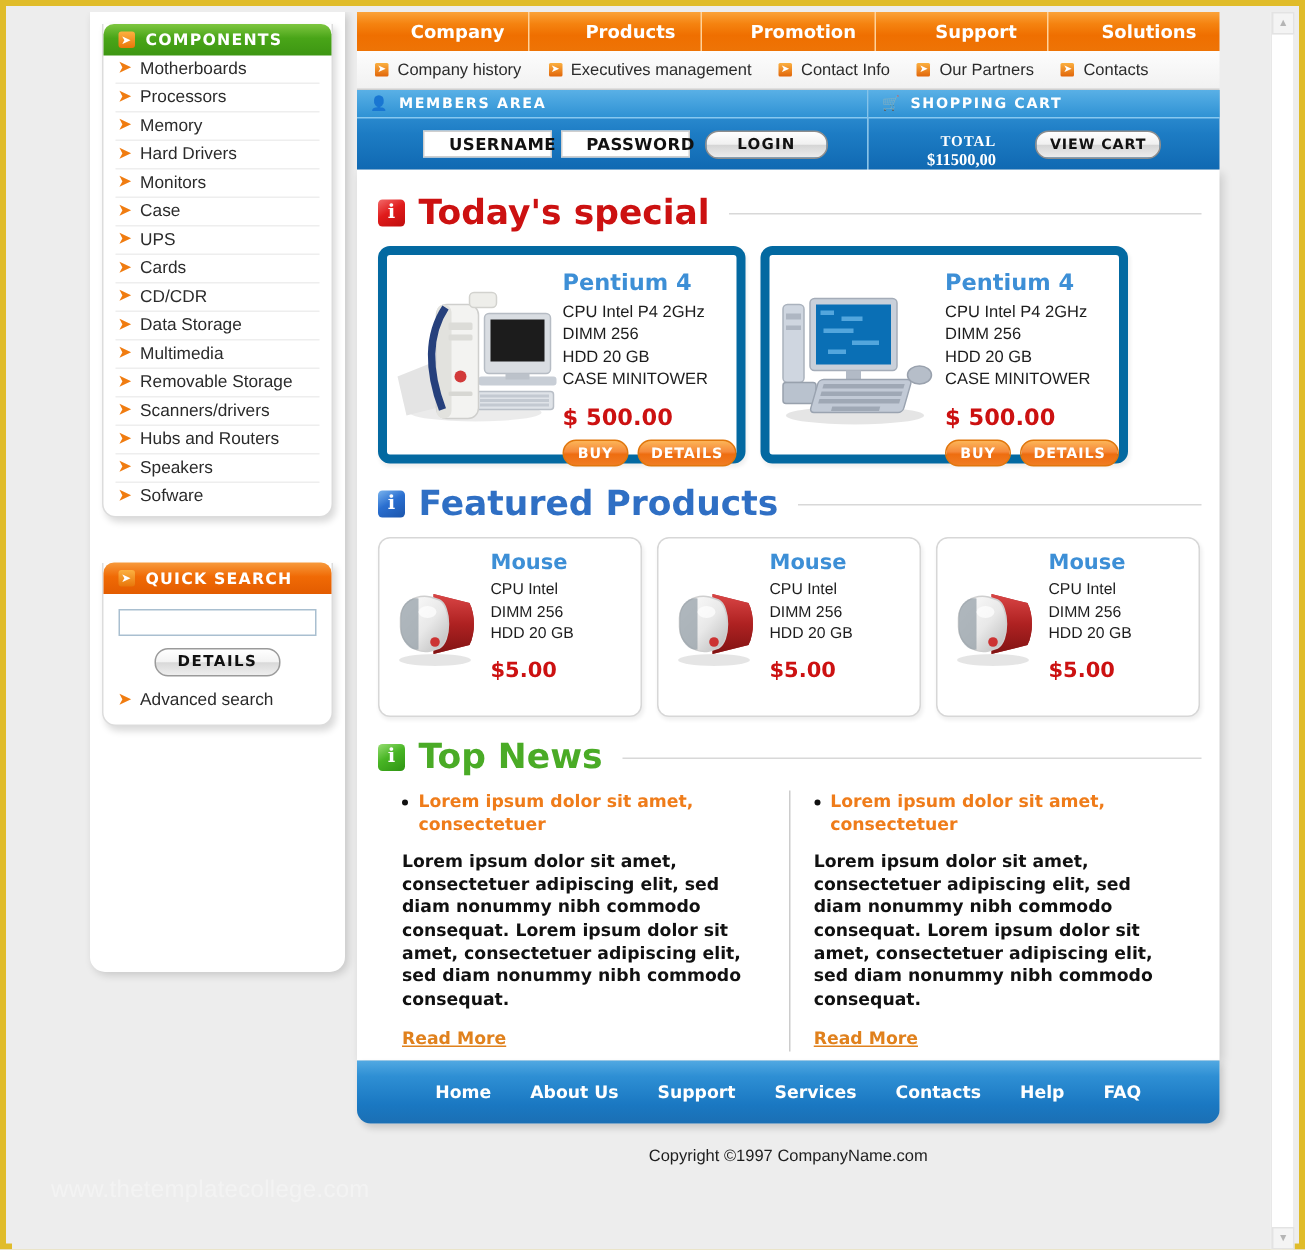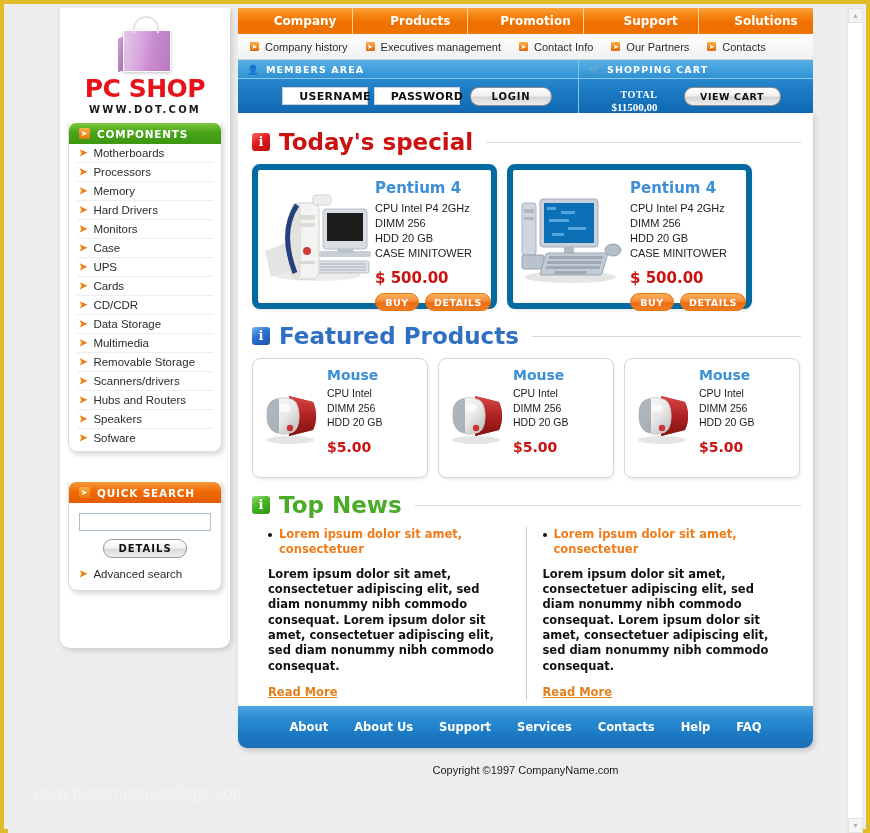--- a/index.html
+++ b/index.html
@@ -201,21 +201,21 @@
     background:linear-gradient(180deg,#ffffff 0%,#f0f0f0 48%,#d5d5d5 52%,#ededed 100%);
     font-size:10px;font-weight:bold;letter-spacing:.8px;color:#111;
     font-family:"DejaVu Sans",sans-serif;cursor:pointer;margin-left:4px;
   }
   #cart-body{ justify-content:center; gap:26px; }
   #total-wrap{ text-align:right; color:#fff; line-height:1.25;
     font-family:Liberation Serif, serif;margin-top:12px; }
   #total-label{ font-size:10px;font-weight:bold;letter-spacing:.6px; }
   #total-value{ font-size:11px;font-weight:bold; }
   #viewcart-btn{
-    width:97px;height:19px;border-radius:9px;border:1px solid #8d8d8d;
+    width:84px;height:19px;border-radius:9px;border:1px solid #8d8d8d;
     background:linear-gradient(180deg,#ffffff 0%,#f0f0f0 48%,#d5d5d5 52%,#ededed 100%);
     font-size:9.5px;font-weight:bold;letter-spacing:.6px;color:#111;
     font-family:"DejaVu Sans",sans-serif;cursor:pointer;
   }
 
   
   #content{
     background:#ffffff; padding:10px 12px 6px 14px;
     box-shadow: 2px 2px 6px rgba(0,0,0,.14);
   }
@@ -310,29 +310,20 @@
 <body>
 
 <div id="page-border">
 
   <div id="viewport">
 
     <div id="watermark">www.thetemplatecollege.com</div>
 
     <div id="sidebar-panel">
 
-      <div id="logo-block">
-        <div class="bag">
-          <div class="side"></div>
-          <div class="body"></div>
-          <div class="handle"></div>
-        </div>
-        <div id="logo-title">PC SHOP</div>
-        <div id="logo-url">WWW.DOT.COM</div>
-      </div>
 
       <div class="panel-box" id="components-box" style="margin-top:8px;">
         <div class="box-head green">
           <span class="arrow-sq">➤</span>
           <span>COMPONENTS</span>
         </div>
         <ul class="menu-list" id="components-list">
             <li>
               <span class="tick">➤</span>
               <span>Motherboards</span>
@@ -695,21 +686,21 @@
               </div><div class="news-body">Lorem ipsum dolor sit amet, consectetuer adipiscing elit, sed diam nonummy nibh commodo consequat. Lorem ipsum dolor sit amet, consectetuer adipiscing elit, sed diam nonummy nibh commodo consequat.</div><a class="read-more">Read More</a></div>
             <div class="news-col"><div class="news-bullet-line">
                 <span class="news-dot"></span>
                 <div class="news-title">Lorem ipsum dolor sit amet, consectetuer</div>
               </div><div class="news-body">Lorem ipsum dolor sit amet, consectetuer adipiscing elit, sed diam nonummy nibh commodo consequat. Lorem ipsum dolor sit amet, consectetuer adipiscing elit, sed diam nonummy nibh commodo consequat.</div><a class="read-more">Read More</a></div>
           </div>
 
       </div>
 
       <div id="footer-bar">
-          <div class="fl">About</div>
+          <div class="fl">Home</div>
           <div class="fl">About Us</div>
           <div class="fl">Support</div>
           <div class="fl">Services</div>
           <div class="fl">Contacts</div>
           <div class="fl">Help</div>
           <div class="fl">FAQ</div>
         </div>
       <div id="copyright">Copyright ©1997 CompanyName.com</div>
 
     </div>

